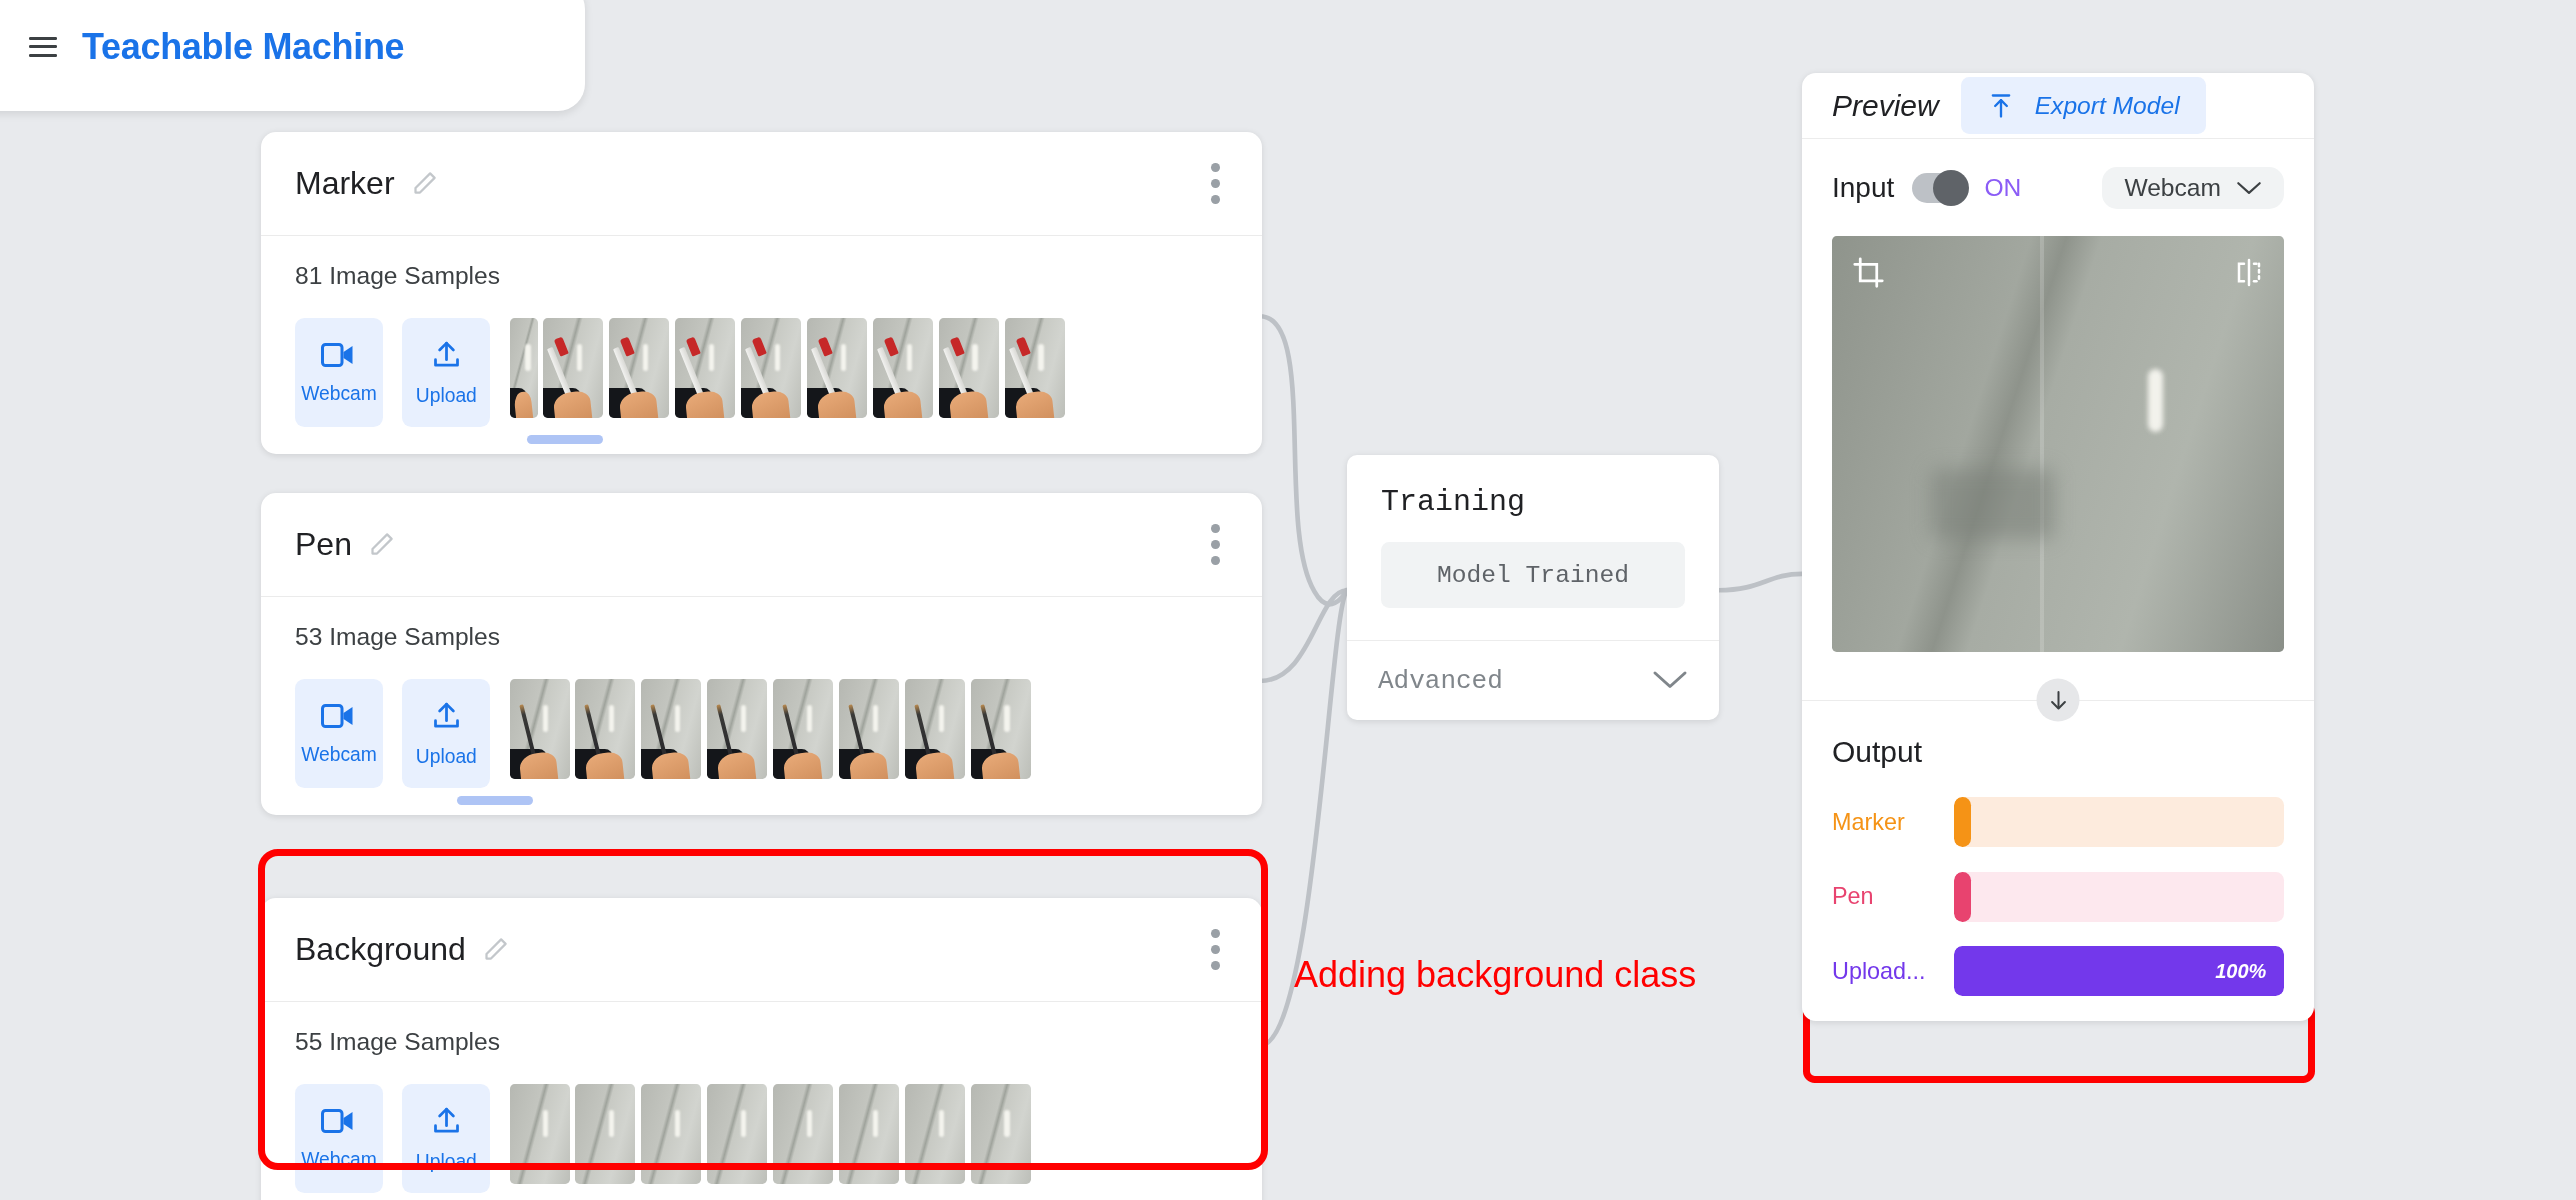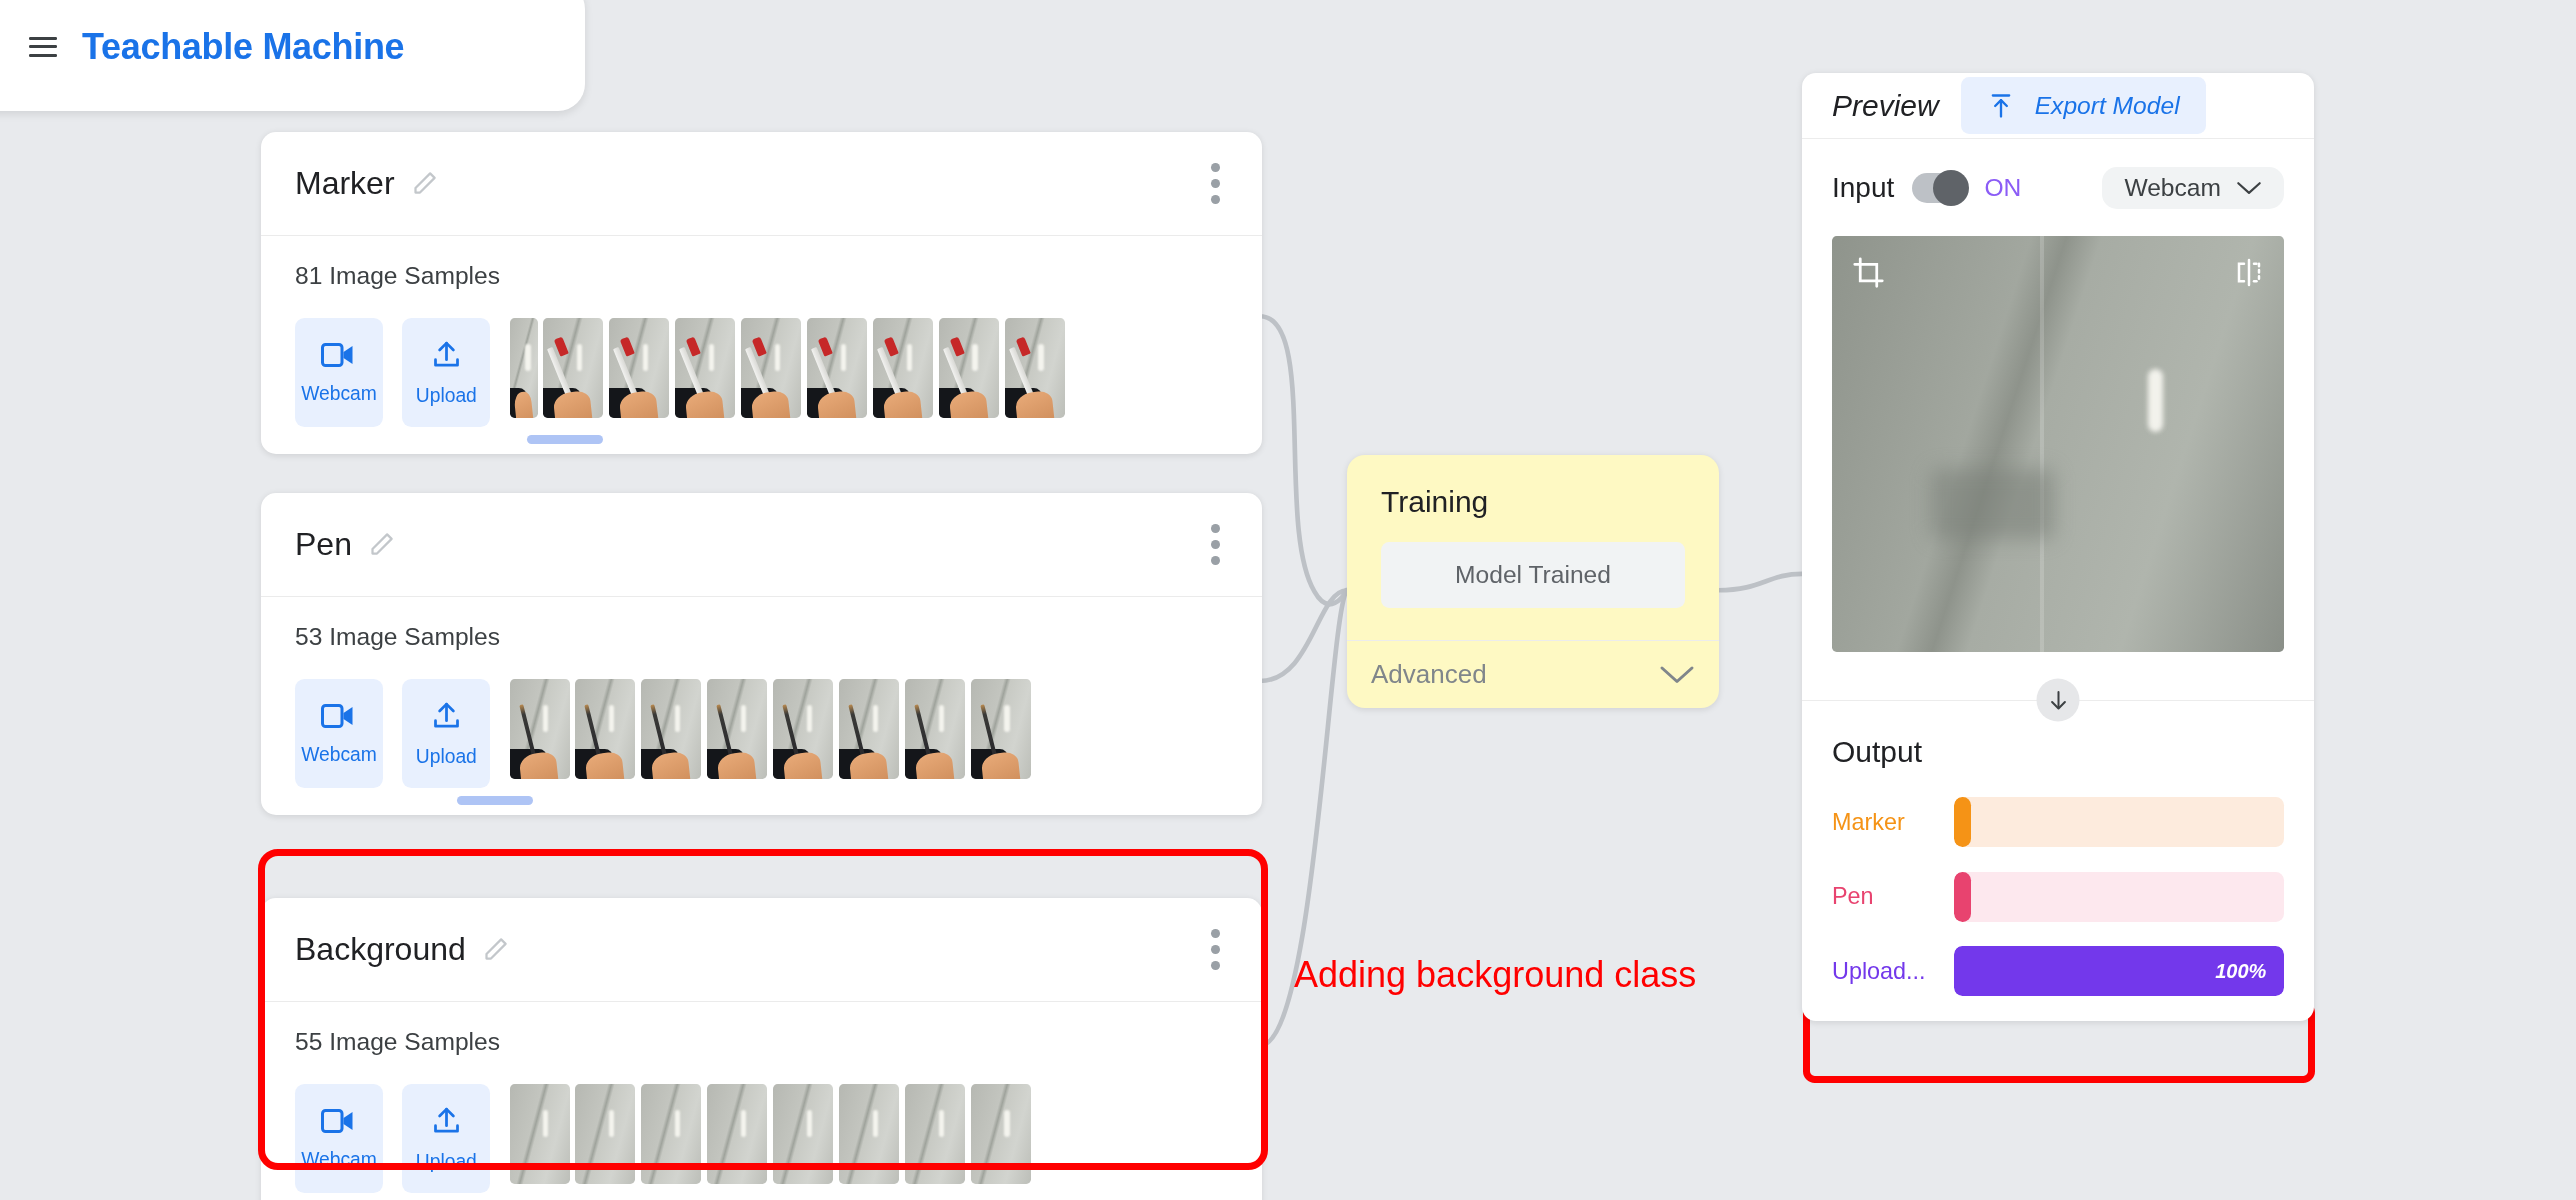--- a/index.html
+++ b/index.html
@@ -106,32 +106,33 @@
   .annot-text {
     position:absolute; color:#ff0000; font-size:36px; white-space:nowrap;
   }
 
   
   .connectors { position:absolute; left:0; top:0; width:2576px; height:1201px; pointer-events:none; }
 
   
   .training {
     position:absolute; left:1347px; top:455px; width:372px;
-    background:#fef9c3; border-radius:18px; box-shadow:0 1.2px 5.9px rgba(0,0,0,.10);
+    background:#ffffff; border-radius:10px; box-shadow:0 1.2px 5.9px rgba(0,0,0,.10);
     overflow:hidden;
+    font-family:Liberation Mono, monospace;
   }
   .training-title { font-size:30px; color:#202124; padding:30px 34px 23.4px 34px; }
   .trained-btn {
     margin:0 34px 32px 34px; height:66px; background:#f1f3f4; border-radius:8.2px;
     display:flex; align-items:center; justify-content:center;
     color:#5f6368; font-size:24.6px; cursor:default;
   }
   .advanced-row {
-    border-top:1.2px solid #ececec; height:68px; display:flex; align-items:center;
-    padding:0 24px; cursor:pointer;
+    border-top:1.2px solid #ececec; height:80px; display:flex; align-items:center;
+    padding:0 31px; cursor:pointer;
   }
   .advanced-row .lbl { font-size:26px; color:#80868b; }
   .advanced-row .chev { margin-left:auto; }
 
   
   .preview {
     position:absolute; left:1802px; top:73px; width:512px;
     background:#fff; border-radius:14px; box-shadow:0 1.2px 5.9px rgba(0,0,0,.10);
     overflow:hidden;
   }

